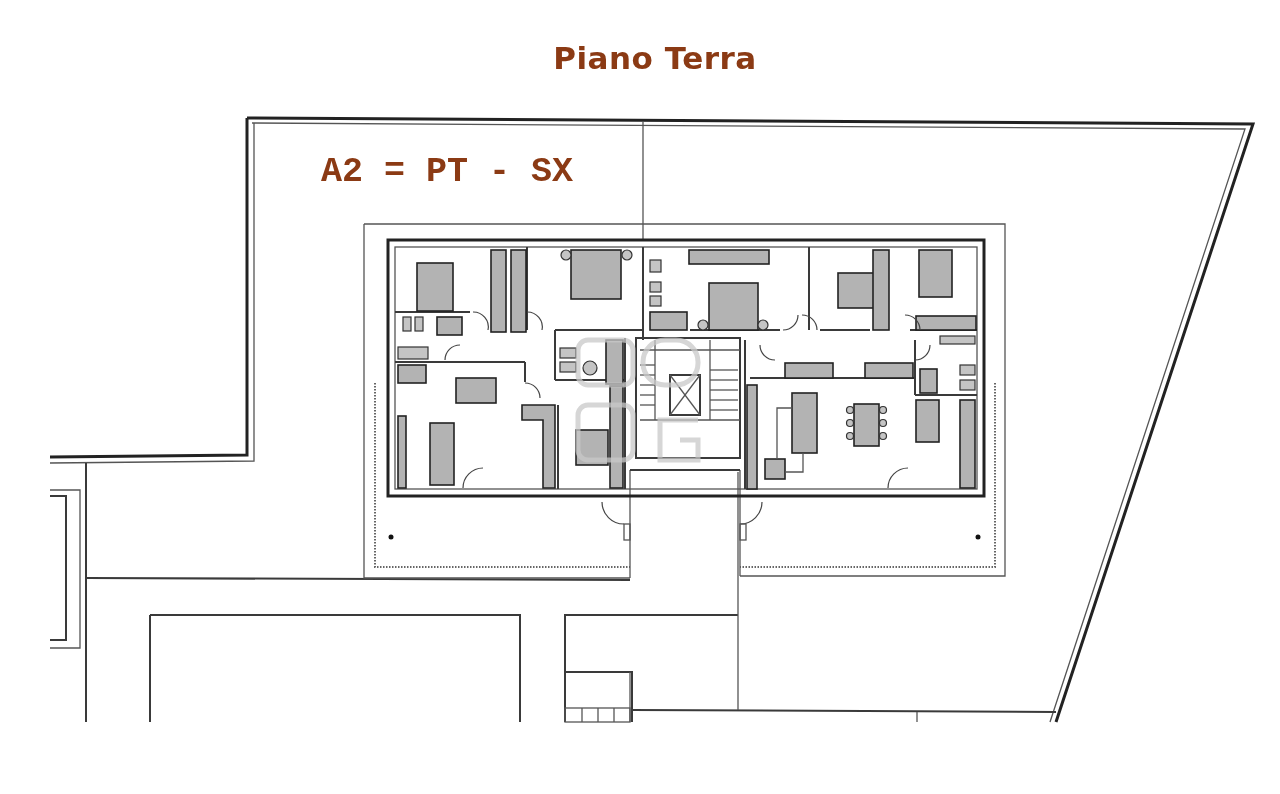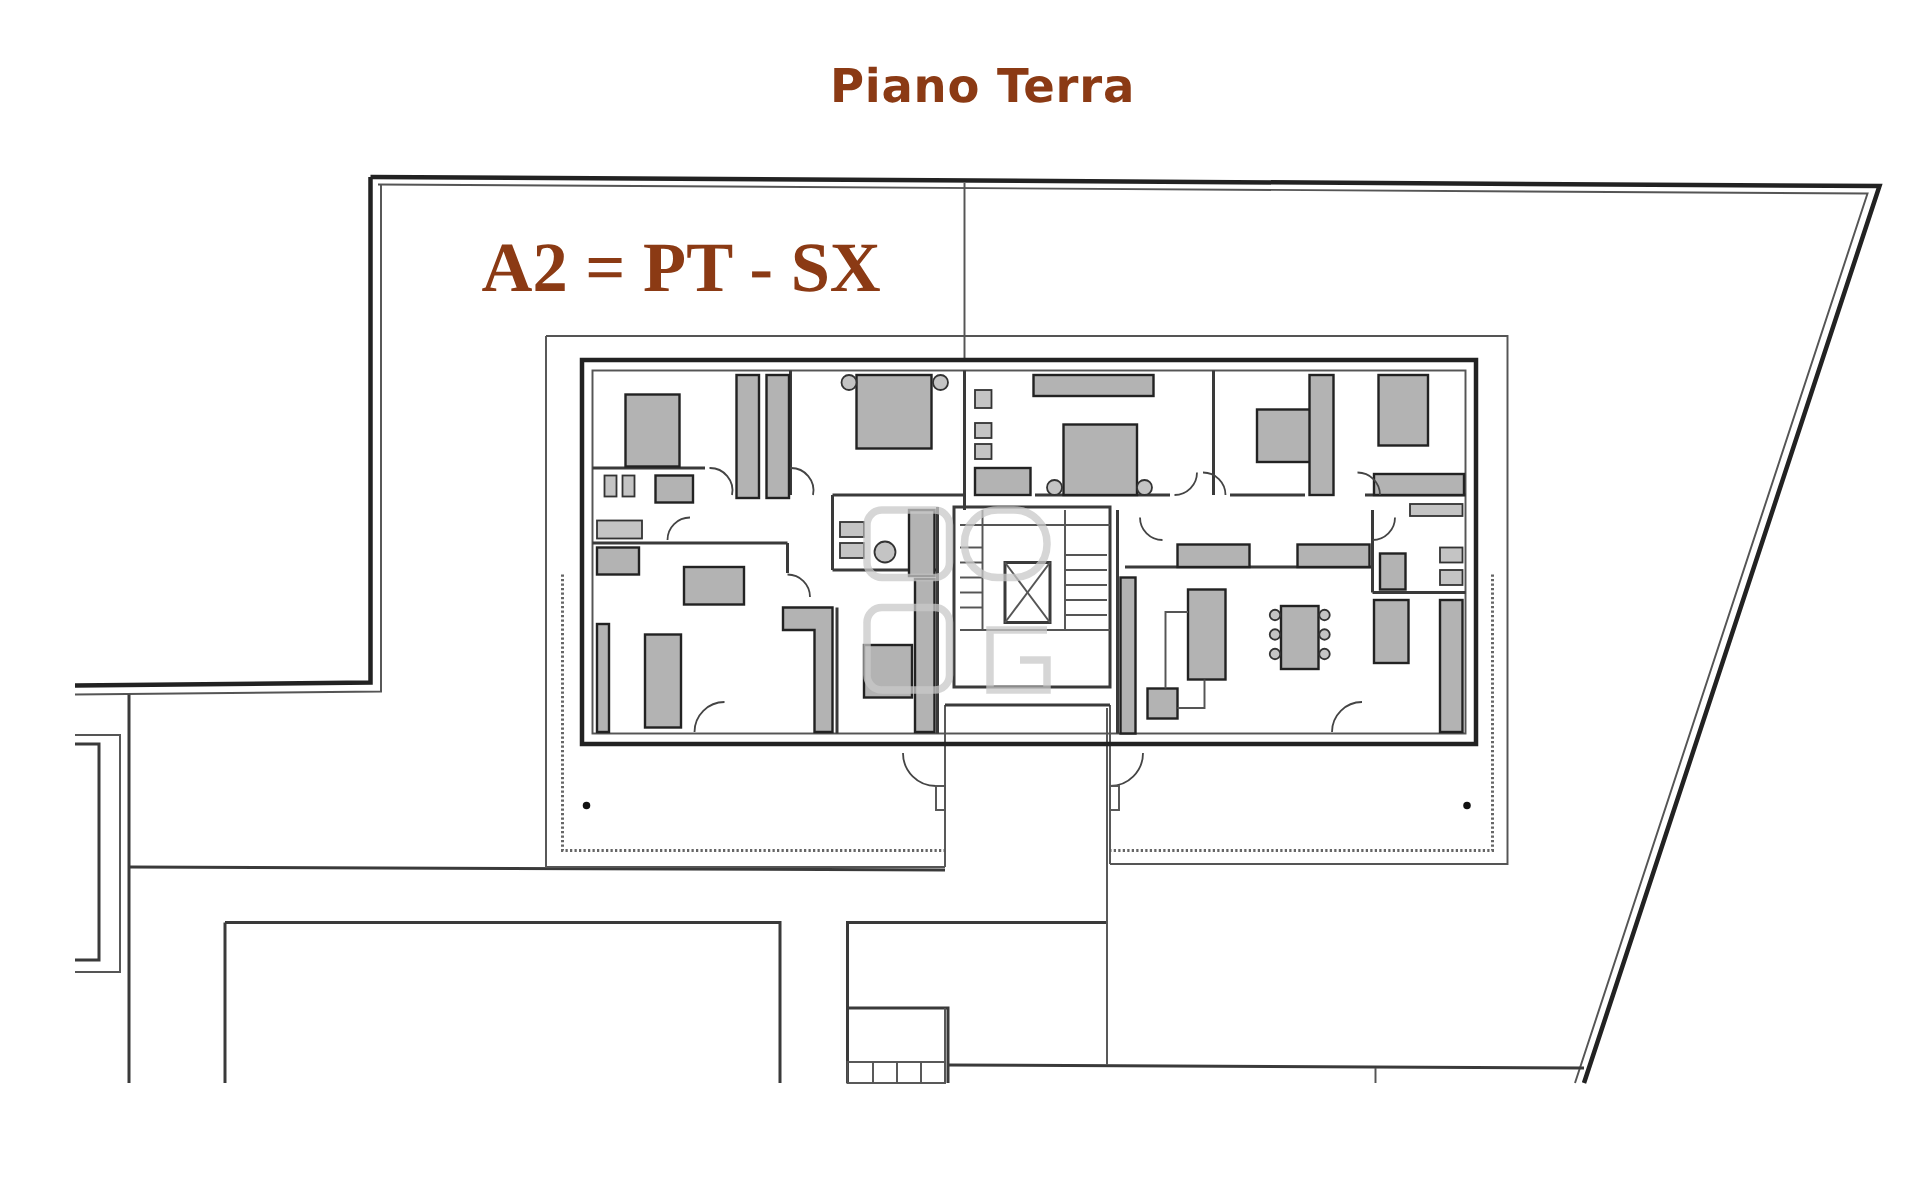--- a/index.html
+++ b/index.html
@@ -4,21 +4,21 @@
   <style>
     html, body { margin: 0; padding: 0; background: #ffffff; }
     body { width: 1280px; height: 794px; position: relative; overflow: hidden; font-family: "DejaVu Sans", sans-serif; }
     .title {
       position: absolute; left: 0; width: 1310px; top: 40px; text-align: center;
       font-family: "DejaVu Sans", sans-serif; font-weight: bold; font-size: 31px;
       color: #8b3a14; letter-spacing: 0.5px;
     }
     .unit-label {
       position: absolute; left: 321px; top: 152px;
-      font-family: Liberation Serif, serif; font-weight: bold; font-size: 47px;
+      font-family: Liberation Mono, monospace; font-weight: bold; font-size: 35px;
       color: #8b3a14;
     }
     svg.plan { position: absolute; left: 0; top: 0; }
     .wall { fill: none; stroke: #3a3a3a; stroke-width: 2; }
     .wall-thin { fill: none; stroke: #555; stroke-width: 1.3; }
     .wall-thick { fill: none; stroke: #222; stroke-width: 3; }
     .furn { fill: #b3b3b3; stroke: #222; stroke-width: 1.6; }
     .furn-light { fill: #c4c4c4; stroke: #333; stroke-width: 1.2; }
     .door { fill: none; stroke: #444; stroke-width: 1.2; }
     .dotted { fill: none; stroke: #666; stroke-width: 2; stroke-dasharray: 1.5 1.5; }

